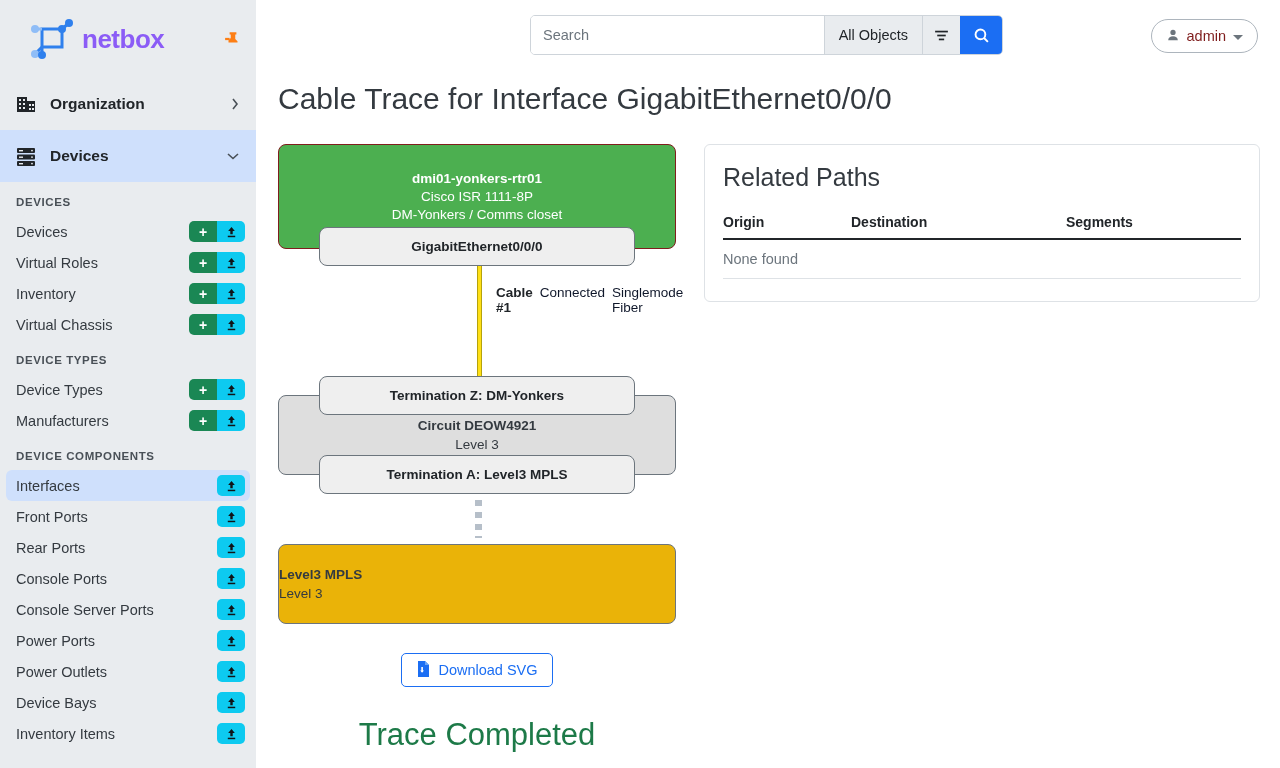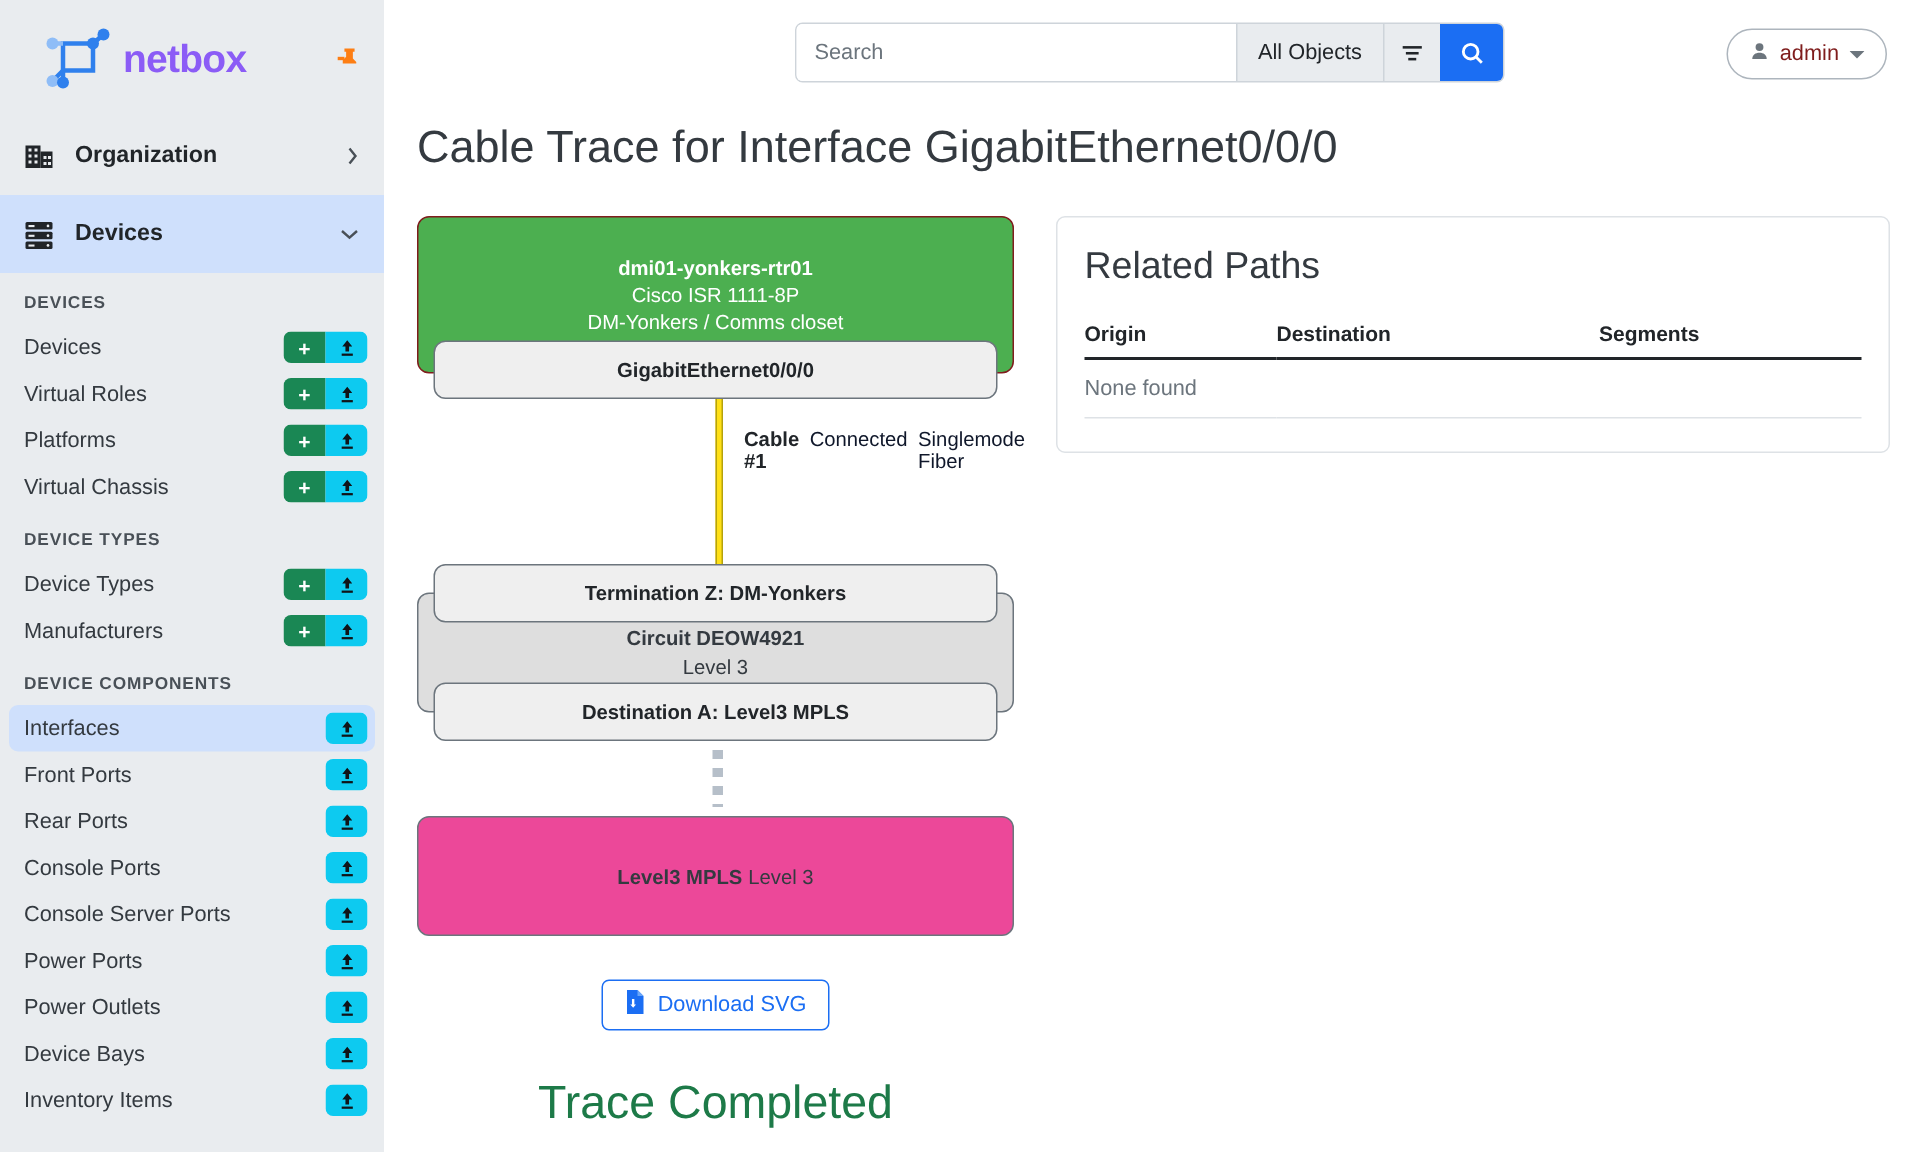--- a/index.html
+++ b/index.html
@@ -126,21 +126,21 @@
     background: #4caf50; border: 1px solid #7f1d1d; border-radius: 8px;
     width: 398px; height: 105px;
     display: flex; flex-direction: column; align-items: center; justify-content: center;
     color: #fff; gap: 3px;
   }
   .node-device .nd-title { font-size: 13.5px; font-weight: 700; }
   .node-device .nd-sub { font-size: 13.5px; font-weight: 400; }
 
   .term-box {
     background: #efefef; border: 1px solid #6c757d; border-radius: 8px;
-    width: 376px; height: 39px; margin: 0 auto;
+    width: 316px; height: 39px; margin: 0 auto;
     display: flex; align-items: center; justify-content: center;
     font-size: 13.5px; font-weight: 700; color: #212529;
     position: relative; z-index: 3;
   }
   .iface-box { margin-top: -22px; }
 
   .cable-wrap { position: relative; height: 110px; }
   .cable-line {
     position: absolute; left: 199px; top: 0; width: 5px; height: 110px;
     background: #ffe016; border-left: 1px solid #b5a20c; border-right: 1px solid #b5a20c;
@@ -167,23 +167,23 @@
   .overlap-down { margin-top: -20px; }
 
   .dashed-wrap { position: relative; height: 50px; }
   .dashed-line {
     position: absolute; left: 197px; top: 6px; width: 7px; height: 38px;
     background-image: linear-gradient(to bottom, #b6bfc9 0 6px, transparent 6px 12px);
     background-size: 7px 12px; background-repeat: repeat-y;
   }
 
   .provider-box {
-    background: #ec4899; border: 1px solid #6c757d; border-radius: 8px;
+    background: #eab308; border: 1px solid #6c757d; border-radius: 8px;
     width: 398px; height: 80px;
-    display: flex; flex-direction: row; align-items: center; justify-content: center;
+    display: flex; flex-direction: column; align-items: flex-start; justify-content: center;
     gap: 4px;
   }
   .provider-box .pb-title { font-size: 13.5px; font-weight: 700; color: #343a40; }
   .provider-box .pb-sub { font-size: 13.5px; color: #343a40; }
 
   .dl-wrap { display: flex; justify-content: center; margin-top: 29px; }
   .dl-btn {
     display: flex; align-items: center; gap: 8px;
     height: 34px; padding: 0 14px;
     border: 1px solid #1b6ef3; border-radius: 5px;
@@ -316,21 +316,21 @@
             <div class="mini-btn add">+</div>
             <div class="mini-btn imp">
               <svg width="13" height="14" viewBox="0 0 14 14" fill="#101418">
                 <path d="M7 1.5 L10.6 6 H8.3 V9.5 H5.7 V6 H3.4 Z"></path>
                 <rect x="3" y="11" width="8" height="1.6"></rect>
               </svg>
             </div>
           </div>
         </div>
         <div class="nav-item">
-          <span class="ni-label">Platforms</span>
+          <span class="ni-label">Inventory</span>
           <div class="btn-group">
             <div class="mini-btn add">+</div>
             <div class="mini-btn imp">
               <svg width="13" height="14" viewBox="0 0 14 14" fill="#101418">
                 <path d="M7 1.5 L10.6 6 H8.3 V9.5 H5.7 V6 H3.4 Z"></path>
                 <rect x="3" y="11" width="8" height="1.6"></rect>
               </svg>
             </div>
           </div>
         </div>
@@ -541,21 +541,21 @@
 
           <div class="circuit-stack">
             <div class="term-box term-z overlap-up">
               <span>Termination Z: DM-Yonkers</span>
             </div>
             <div class="circuit-box">
               <span class="cb-title">Circuit DEOW4921</span>
               <span class="cb-sub">Level 3</span>
             </div>
             <div class="term-box term-z overlap-down">
-              <span>Destination A: Level3 MPLS</span>
+              <span>Termination A: Level3 MPLS</span>
             </div>
           </div>
 
           <div class="dashed-wrap">
             <div class="dashed-line"></div>
           </div>
 
           <div class="provider-box">
             <span class="pb-title">Level3 MPLS</span>
             <span class="pb-sub">Level 3</span>

